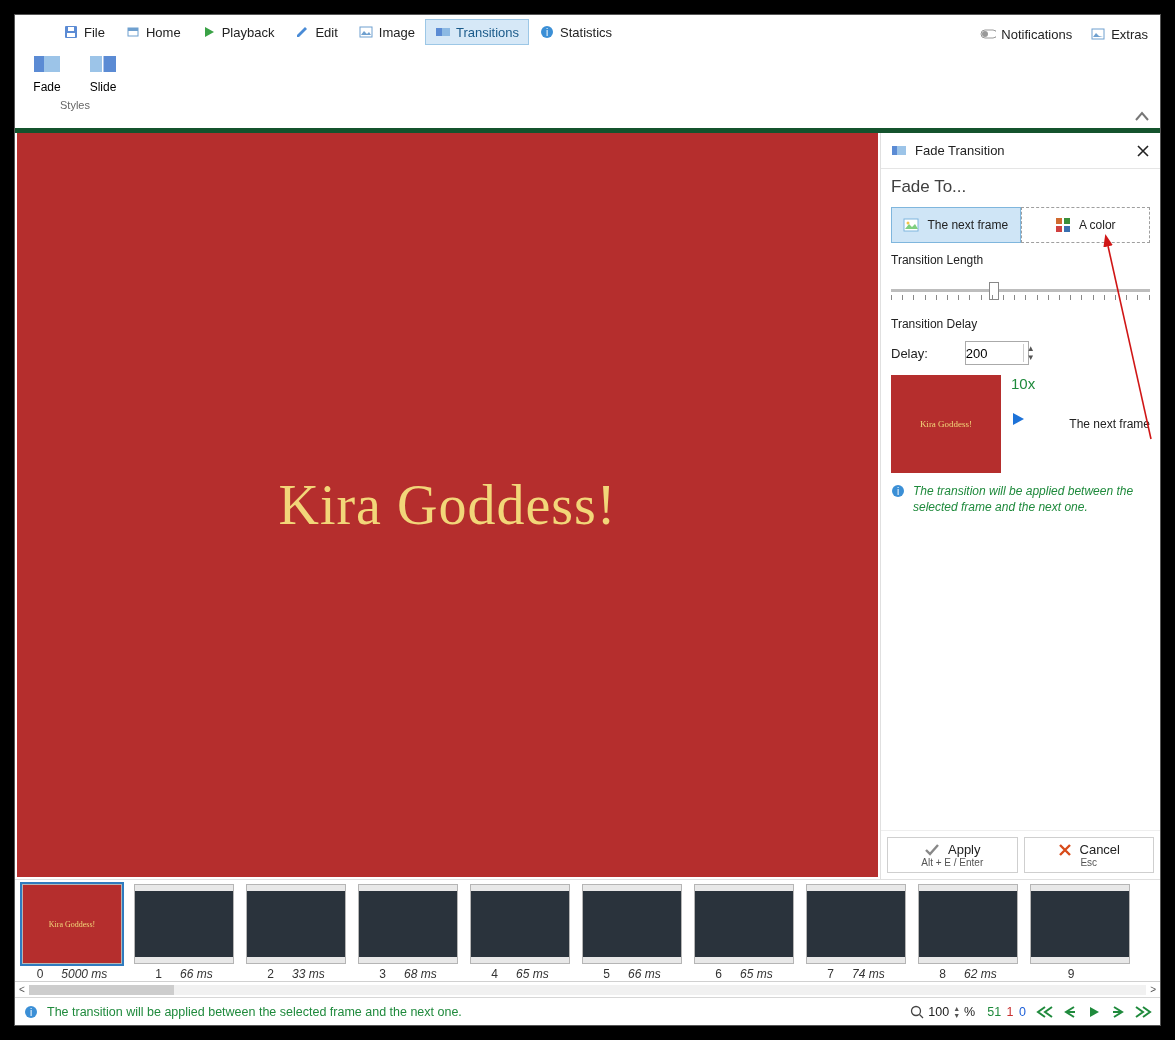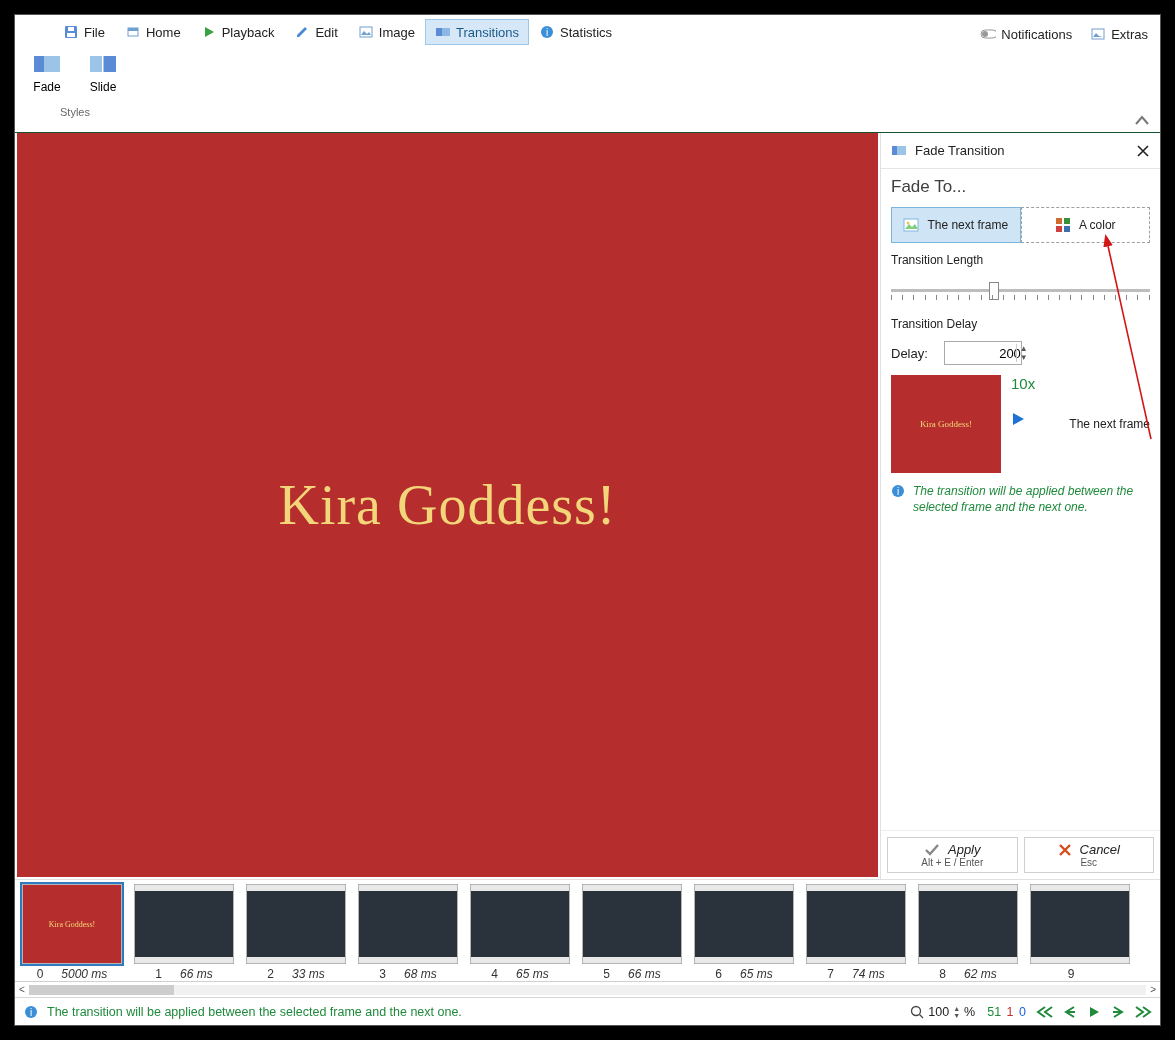--- a/index.html
+++ b/index.html
@@ -14,26 +14,26 @@
 .titlebar .wbtn { width: 46px; height: 32px; display:flex;align-items:center;justify-content:center; font-size:14px; color:#222; }
 
 
 .tabrow { height: 30px; display: flex; align-items: flex-end; padding: 0 6px; border-bottom:0; font-size:13px; color:#222;margin-left:32px; }
 .tabrow .tab { display:flex; align-items:center; gap:5px; padding:4px 9px; border:1px solid transparent; }
 .tabrow .tab.active { background:#d6e8f7; border:1px solid #9cc7e6; color:#1a5a8a; }
 .tabrow .rspace { margin-left:auto; display:flex; gap:6px; }
 .tabrow .ritem { display:flex; align-items:center; gap:5px; padding:3px 6px; }
 
 
-.ribbonbody { height: 88px; display:flex; align-items:flex-start; padding:4px 6px 0 6px; border-bottom:1px solid #14532d; position:relative;}
+.ribbonbody { height: 88px; display:flex; align-items:flex-start; padding:4px 6px 0 6px; border-bottom:5px solid #14532d; position:relative;}
 .rgroup { display:flex; flex-direction:column; align-items:center; }
 .rbtns { display:flex; gap:4px; }
 .rbtn { width:52px; display:flex; flex-direction:column; align-items:center; gap:3px; padding:4px 2px; font-size:12px; }
 .rbtn .ric { width:28px; height:24px; }
-.rgroup .grplabel { font-size:11px; color:#666; margin-top:8px;}
+.rgroup .grplabel { font-size:11px; color:#666; margin-top:1px;}
 .ribbonbody .chev { position:absolute; right:10px; bottom:4px; font-size:16px; color:#666;}
 
 
 .mainrow { display:flex; flex:1; min-height:0; }
 .canvaswrap { flex:1; background:#fff; padding:0 2px 2px 2px; display:flex; }
 .canvas { flex:1; background:#b52e2d; display:flex; align-items:center; justify-content:center; }
 .canvas .bigtxt { font-family: Georgia, "Times New Roman", serif; color:#f2d679; font-size:56px; letter-spacing:1px; }
 
 
 .sidepanel { width:280px; border-left:1px solid #e0e0e0; display:flex; flex-direction:column; font-size:13px; color:#222; }
@@ -45,35 +45,35 @@
 .choice { flex:1; height:36px; border:1px solid #c7c7c7; display:flex; align-items:center; justify-content:center; gap:8px; font-size:12px;}
 .choice.sel { background:#cfe5f6; border:1px solid #7fb6dd; }
 .choice.dash { border:1px dashed #9f9f9f; position:relative;}
 .sllabel{font-size:12px;color:#222;}
 .slider { position:relative; height:30px; padding-top:6px;}
 .slider .track{ position:absolute; top:12px; left:0; right:0; height:3px; background:#bdbdbd;}
 .slider .thumb{ position:absolute; top:5px; left:38%; width:10px; height:18px; background:#fff; border:1px solid #888;}
 .slider .ticks{position:absolute; top:18px; left:0; right:0; display:flex; justify-content:space-between;}
 .slider .ticks span{width:1px;height:5px;background:#888;}
 .delayrow{display:flex;align-items:center;gap:16px;}
-.delayrow input{width:78px;height:24px;border:1px solid #aaa;text-align:right;font-size:13px;}
+.delayrow input{width:64px;height:24px;border:1px solid #aaa;text-align:left;font-size:13px;margin-left:21px;}
 .spinbtns{display:flex;flex-direction:column;margin-left:-22px;}
 .spinbtns div{font-size:8px;line-height:9px;color:#555;border-left:1px solid #ccc;padding:0 3px;}
 .prevrow{display:flex;gap:10px;align-items:flex-start;}
 .prevthumb{width:110px;height:98px;background:#b52e2d;display:flex;align-items:center;justify-content:center;}
 .prevthumb span{font-family:Georgia,serif;color:#f2d679;font-size:9px;}
 .prevmeta{display:flex;flex-direction:column;gap:20px;align-items:flex-start;}
 .prevmeta .cnt{color:#1f8a3c;font-size:15px;}
 .prevmeta .play{color:#1d72d8;font-size:14px;}
 .nxt{font-size:12px;color:#222; align-self:center;}
 .infobox{display:flex;gap:8px;align-items:flex-start;}
 .infobox .t{color:#1f8a3c;font-style:italic;font-size:12px;line-height:1.35;}
 .sp-foot{display:flex;gap:6px;padding:6px; border-top:1px solid #eee;}
 .fbtn{flex:1;height:36px;border:1px solid #cfcfcf;display:flex;flex-direction:column;align-items:center;justify-content:center;gap:0;}
-.fbtn .r1{display:flex;align-items:center;gap:8px;font-size:13px;font-style:italic;}
+.fbtn .r1{display:flex;align-items:center;gap:8px;font-size:13px;}
 .fbtn .r2{font-size:10px;color:#555;}
 
 
 .redarrow{position:absolute;pointer-events:none;}
 
 
 .timeline { height:118px; border-top:1px solid #e0e0e0; display:flex; flex-direction:column; }
 .thumbs { flex:1; display:flex; gap:10px; padding:4px 6px 0 6px; overflow:hidden;}
 .titem { display:flex; flex-direction:column; align-items:center; font-size:12px; color:#333; gap:3px; min-width:102px;}
 .titem.sel .timg{ outline:2px solid #2f7bbf; }

